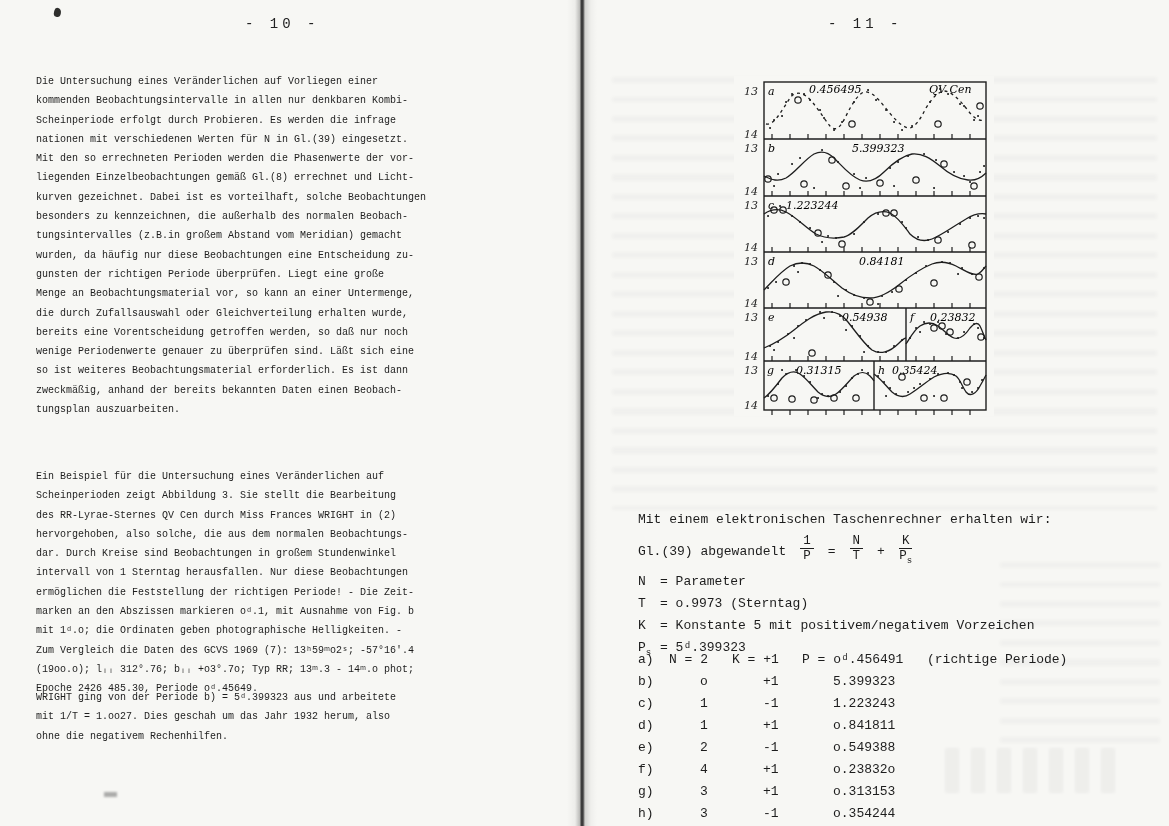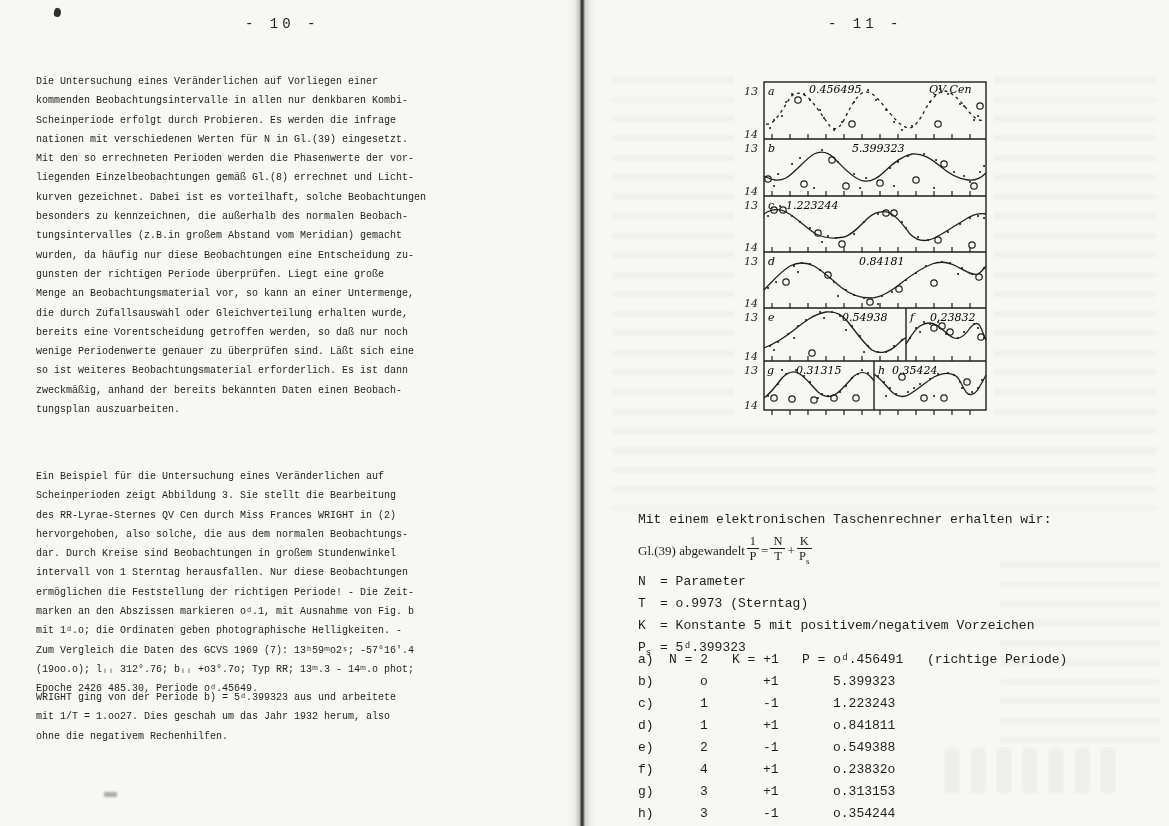--- a/index.html
+++ b/index.html
@@ -10,21 +10,21 @@
   #ph-left{left:233px;top:16px;}
   #ph-right{left:816px;top:16px;}
   
   .para{position:absolute;left:36px;width:524px;font-size:10px;line-height:19.3px;}
   #para1{top:72px;}
   #para2{top:449px;margin-top:18px;}
   #para3{top:688px;}
   .tline{white-space:pre;height:19.3px;}
   
   #rp-intro{position:absolute;left:638px;top:512px;font-size:13px;white-space:pre;}
-  #rp-formula{position:absolute;left:638px;top:531px;display:flex;align-items:center;gap:2px;font-size:13px;height:40px;font-family:Liberation Serif, serif;}
+  #rp-formula{position:absolute;left:638px;top:531px;display:flex;align-items:center;gap:14px;font-size:13px;height:40px;}
   .frac{display:inline-flex;flex-direction:column;align-items:center;line-height:14px;font-size:12.5px;}
   .frac .num{border-bottom:1.2px solid #1d1d1d;padding:0 3px;}
   sub{font-size:9px;}
   #rp-defs{position:absolute;left:638px;top:574px;font-size:13px;}
   .def-row{height:22px;white-space:pre;}
   .def-sym{display:inline-block;min-width:22px;}
   #rp-table{position:absolute;left:638px;top:652px;font-size:13px;width:500px;}
   .trow{position:relative;height:22px;}
   .trow span{position:absolute;white-space:pre;top:0;}
   

